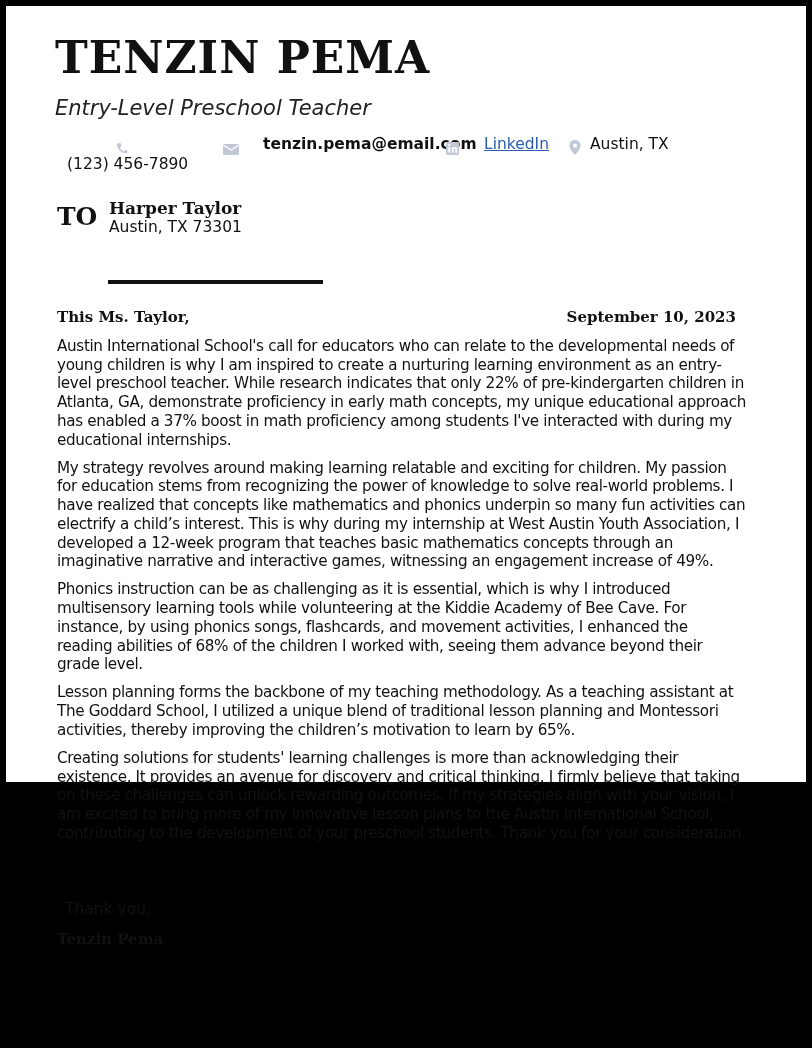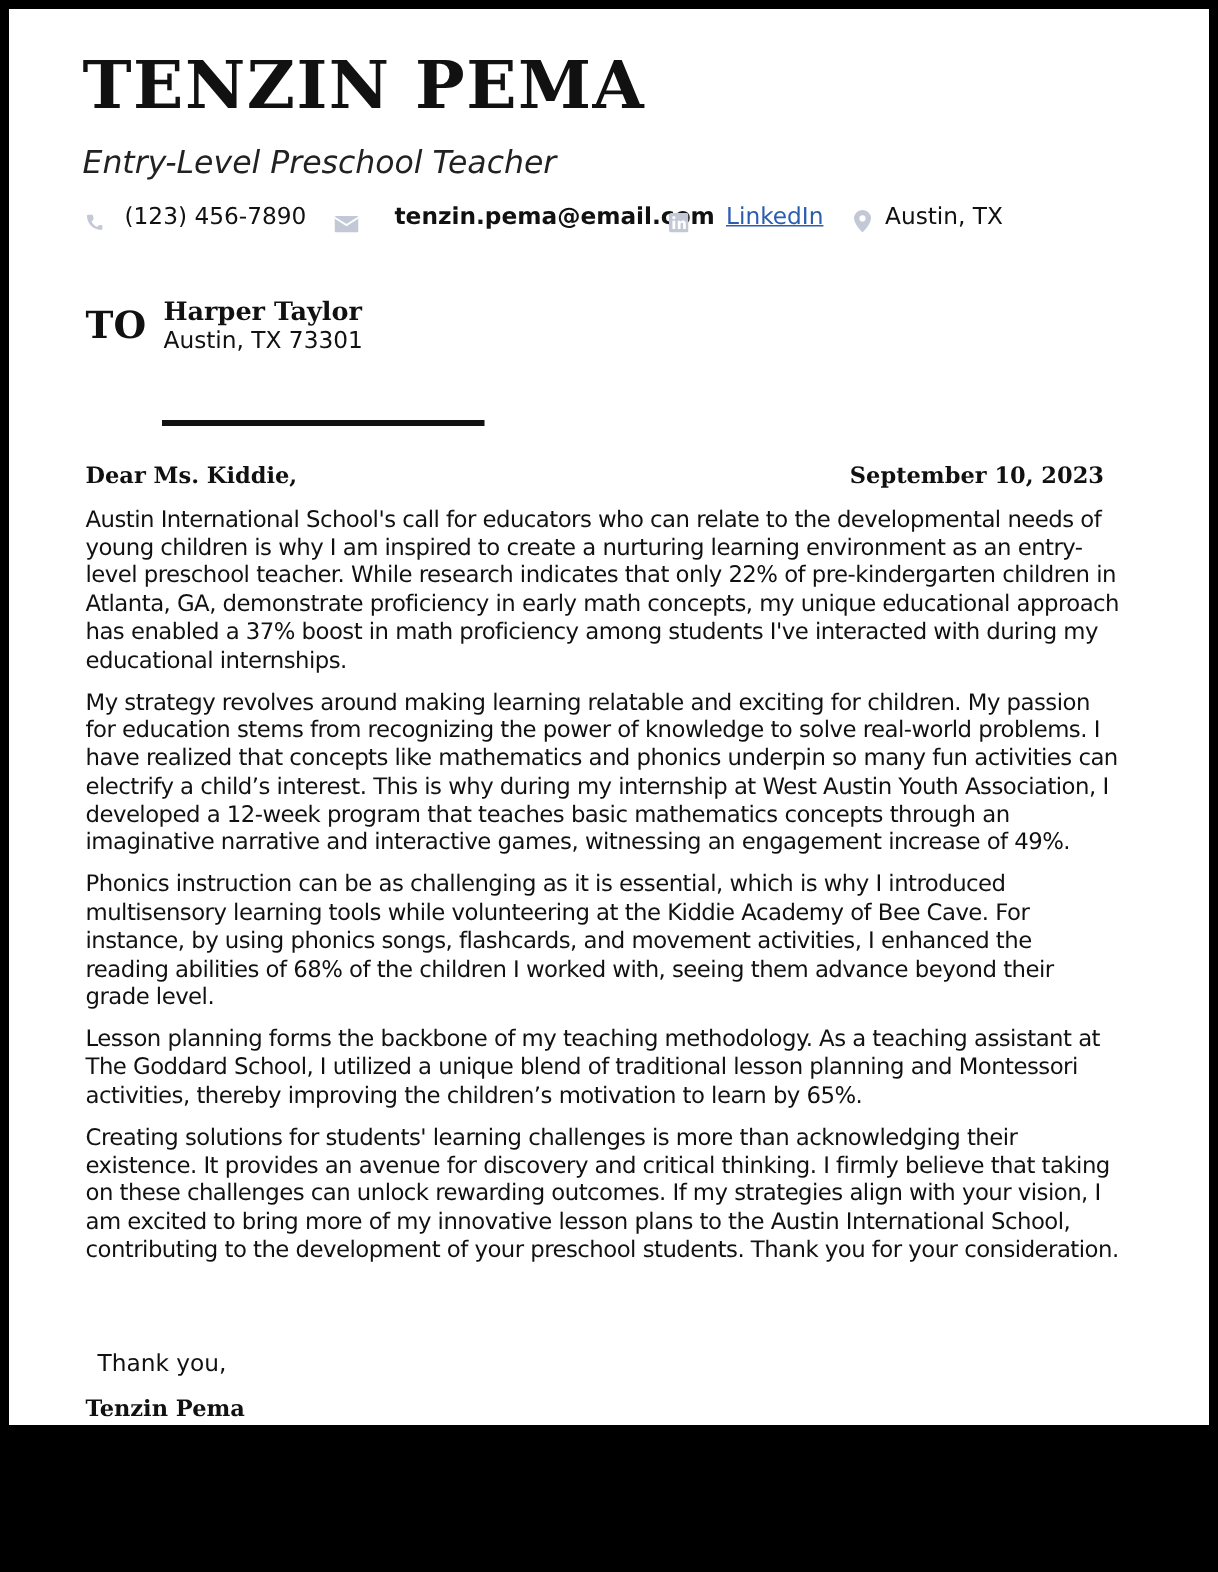--- a/index.html
+++ b/index.html
@@ -1,20 +1,20 @@
 <!DOCTYPE html>
 <html><head>
 <meta charset="utf-8">
 <style>
   * { box-sizing: border-box; margin: 0; padding: 0; }
   html, body { width: 812px; height: 1048px; background: #000; }
   body { position: relative; overflow: hidden; }
   .page {
     position: absolute; left: 6px; top: 6px;
-    width: 800px; height: 944px;
+    width: 800px; height: 776px;
     background: #fff;
     color: #111;
   }
   .name {
     position: absolute; left: 49px; top: 30px;
     font-family: "DejaVu Serif", serif;
     font-weight: bold;
     font-size: 44px;
     letter-spacing: 1px;
     color: #111;
@@ -79,21 +79,21 @@
 </style>
 </head>
 <body>
 
 <div class="page">
 
   <div class="name">TENZIN PEMA</div>
   <div class="title">Entry-Level Preschool Teacher</div>
 
   <div class="contact-row">
-    <div class="contact-item" style="left:0;">
+    <div class="contact-item" style="left:0;flex-direction:column;">
       <span class="icon">
         <svg width="14" height="14" viewBox="0 0 16 16">
             <path d="M13.5 10.5c-1 -.3-2-.2-2.6.4l-1 1c-1.8-.9-3.3-2.4-4.2-4.2l1-1c.6-.6.7-1.6.4-2.6L6.5 2.5H3.2c-.6 0-1 .5-1 1C2.5 9.5 7 14 13 14c.5 0 1-.4 1-1v-2.5z" fill="#c3c8d6"></path>
           </svg>
       </span>
       <span style="margin-left:12px;">(123) 456-7890</span>
     </div>
 
     <div class="contact-item" style="left:168px;">
       <span class="icon">
@@ -129,21 +129,21 @@
   </div>
 
   <div class="to-label">TO</div>
   <div class="recipient">
     <div class="rname">Harper Taylor</div>
     <div>Austin, TX 73301</div>
   </div>
   <div class="rule"></div>
 
   <div class="salutation-row">
-    <span>Dear Ms. Kiddie,</span>
+    <span>This Ms. Taylor,</span>
     <span>September 10, 2023</span>
   </div>
 
   <div class="body-text">
     <p>Austin International School's call for educators who can relate to the developmental needs of young children is why I am inspired to create a nurturing learning environment as an entry-level preschool teacher. While research indicates that only 22% of pre-kindergarten children in Atlanta, GA, demonstrate proficiency in early math concepts, my unique educational approach has enabled a 37% boost in math proficiency among students I've interacted with during my educational internships.</p>
     <p>My strategy revolves around making learning relatable and exciting for children. My passion for education stems from recognizing the power of knowledge to solve real-world problems. I have realized that concepts like mathematics and phonics underpin so many fun activities can electrify a child’s interest. This is why during my internship at West Austin Youth Association, I developed a 12-week program that teaches basic mathematics concepts through an imaginative narrative and interactive games, witnessing an engagement increase of 49%.</p>
     <p>Phonics instruction can be as challenging as it is essential, which is why I introduced multisensory learning tools while volunteering at the Kiddie Academy of Bee Cave. For instance, by using phonics songs, flashcards, and movement activities, I enhanced the reading abilities of 68% of the children I worked with, seeing them advance beyond their grade level.</p>
     <p>Lesson planning forms the backbone of my teaching methodology. As a teaching assistant at The Goddard School, I utilized a unique blend of traditional lesson planning and Montessori activities, thereby improving the children’s motivation to learn by 65%.</p>
     <p>Creating solutions for students' learning challenges is more than acknowledging their existence. It provides an avenue for discovery and critical thinking. I firmly believe that taking on these challenges can unlock rewarding outcomes. If my strategies align with your vision, I am excited to bring more of my innovative lesson plans to the Austin International School, contributing to the development of your preschool students. Thank you for your consideration.</p>
   </div>

